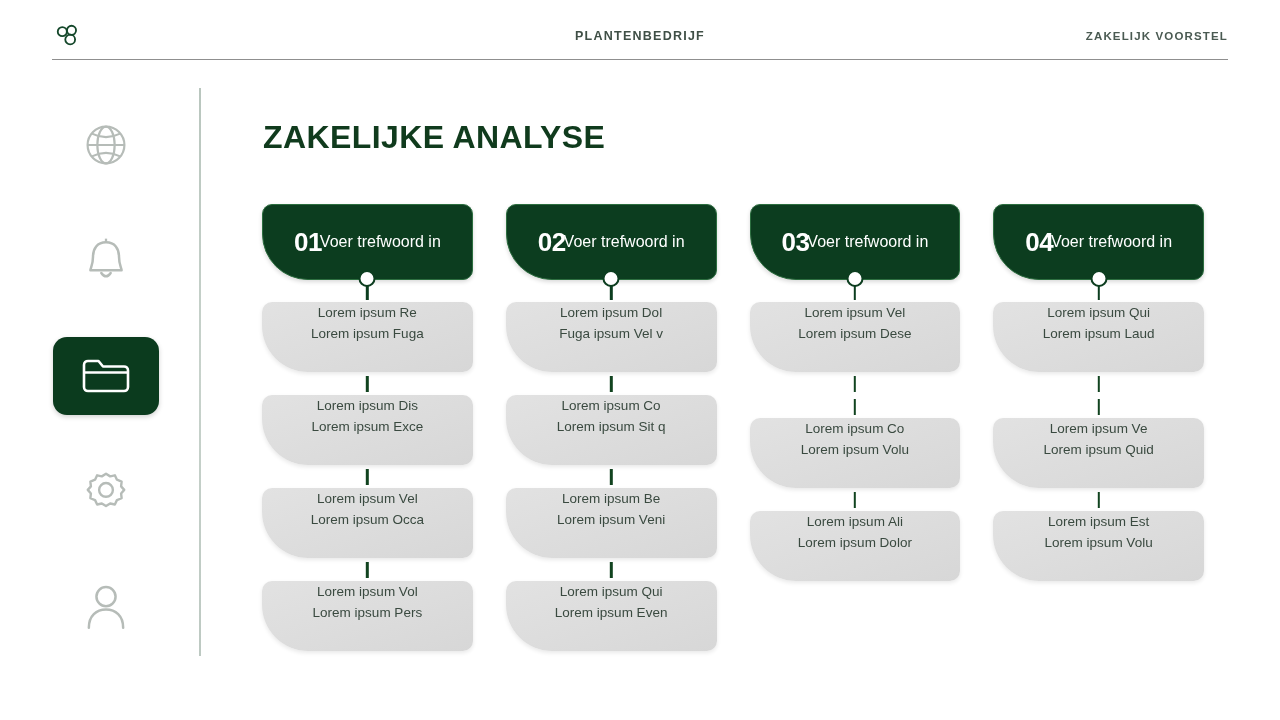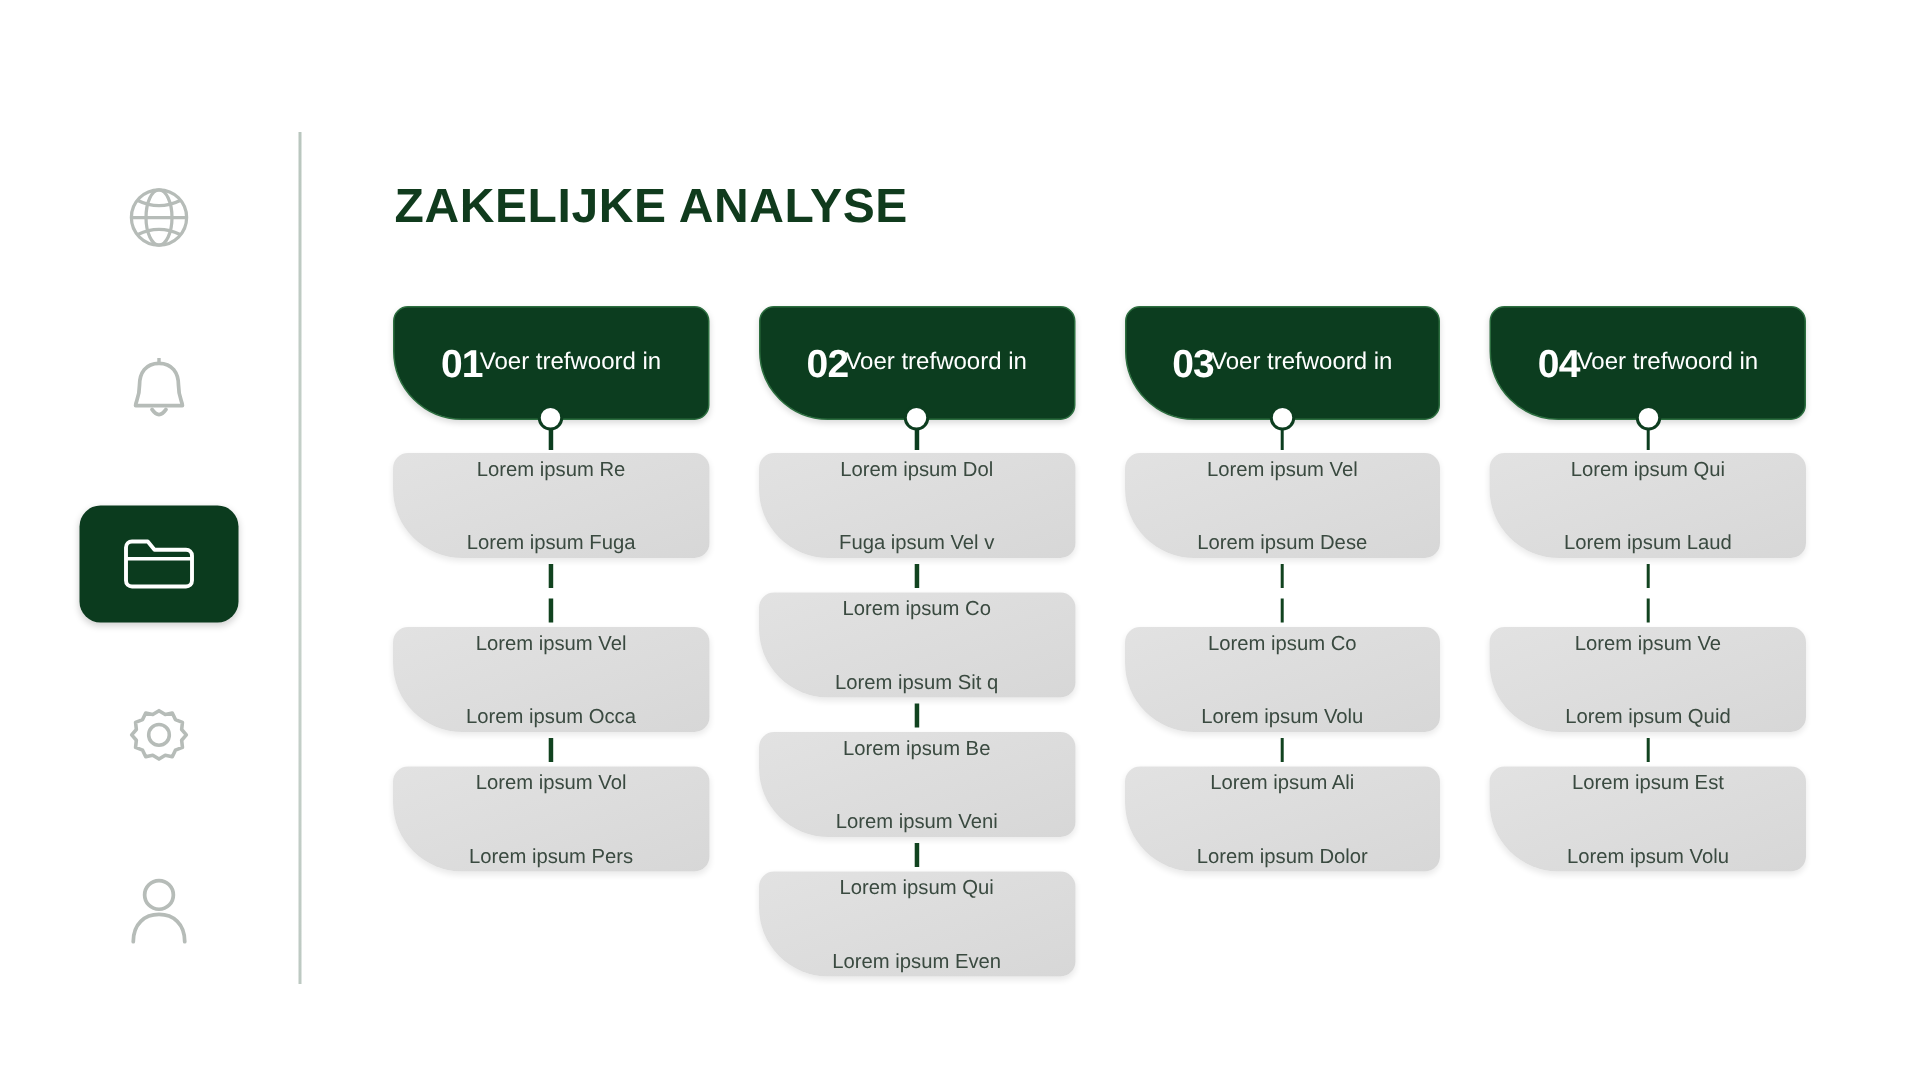--- a/index.html
+++ b/index.html
@@ -199,33 +199,42 @@
   }
   .connector.first { height: 22px; }
   .connector.first::before { display: none; }
 
   .item-card {
     height: 70px;
     background: linear-gradient(160deg, #e2e2e2 0%, #dcdcdc 55%, #d7d7d7 100%);
     display: flex;
     flex-direction: column;
     align-items: center;
-    justify-content: space-between;
+    justify-content: flex-start;
     color: #3a4a40;
     font-size: 13.5px;
     line-height: 21px;
     box-shadow: 0 2px 4px rgba(0,0,0,0.09);
   }
   .item-card .l1, .item-card .l2 { white-space: nowrap; }
 </style>
 </head>
 <body>
 
 <div class="slide">
 
+  <div class="topbar">
+    <svg class="brand-logo" viewBox="0 0 32 32">
+      <circle cx="9.5" cy="11" r="5.2" fill="none" stroke="#14472a" stroke-width="2.1"></circle>
+      <circle cx="20" cy="9.5" r="5.2" fill="none" stroke="#14472a" stroke-width="2.1"></circle>
+      <circle cx="18.5" cy="20" r="5.6" fill="none" stroke="#14472a" stroke-width="2.1"></circle>
+    </svg>
+    <div class="topbar-center">PLANTENBEDRIJF</div>
+    <div class="topbar-right">ZAKELIJK VOORSTEL</div>
+  </div>
 
   <div class="sidebar">
 
     <div class="side-btn">
       <svg width="52" height="52" viewBox="0 0 48 48">
         <circle cx="24" cy="24" r="17" fill="none" stroke="#b6bcb8" stroke-width="2"></circle>
         <ellipse cx="24" cy="24" rx="8" ry="17" fill="none" stroke="#b6bcb8" stroke-width="2"></ellipse>
         <line x1="7" y1="24" x2="41" y2="24" stroke="#b6bcb8" stroke-width="2"></line>
         <path d="M11 13.5 Q24 20 37 13.5" fill="none" stroke="#b6bcb8" stroke-width="2"></path>
         <path d="M11 34.5 Q24 28 37 34.5" fill="none" stroke="#b6bcb8" stroke-width="2"></path>
@@ -274,20 +283,24 @@
         <span class="kw">Voer trefwoord in</span>
         <span class="node-stem"></span>
         <span class="node-dot"></span>
       </div>
       <div class="connector first"></div>
       <div class="item-card notch">
         <span class="l1">Lorem ipsum Re</span>
         <span class="l2">Lorem ipsum Fuga</span>
       </div>
       <div class="connector"></div>
+      <div class="item-card notch">
+        <span class="l1">Lorem ipsum Dis</span>
+        <span class="l2">Lorem ipsum Exce</span>
+      </div>
       <div class="connector"></div>
       <div class="item-card notch">
         <span class="l1">Lorem ipsum Vel</span>
         <span class="l2">Lorem ipsum Occa</span>
       </div>
       <div class="connector"></div>
       <div class="item-card notch">
         <span class="l1">Lorem ipsum Vol</span>
         <span class="l2">Lorem ipsum Pers</span>
       </div>

